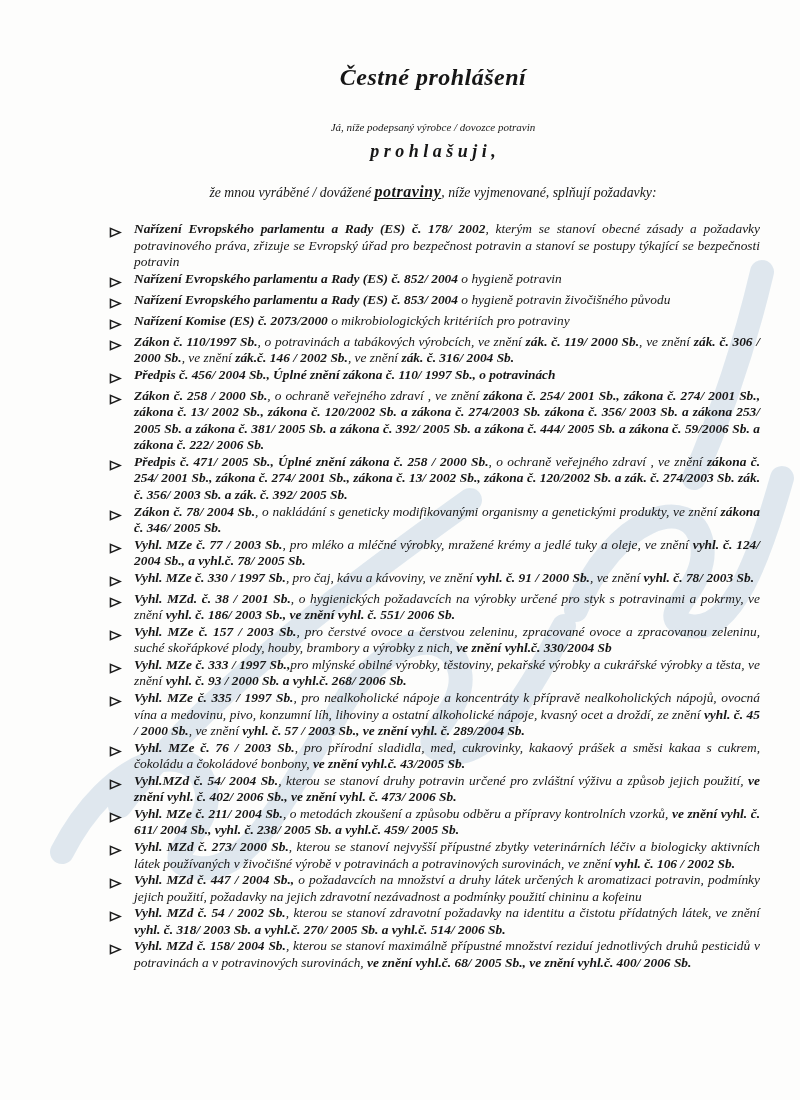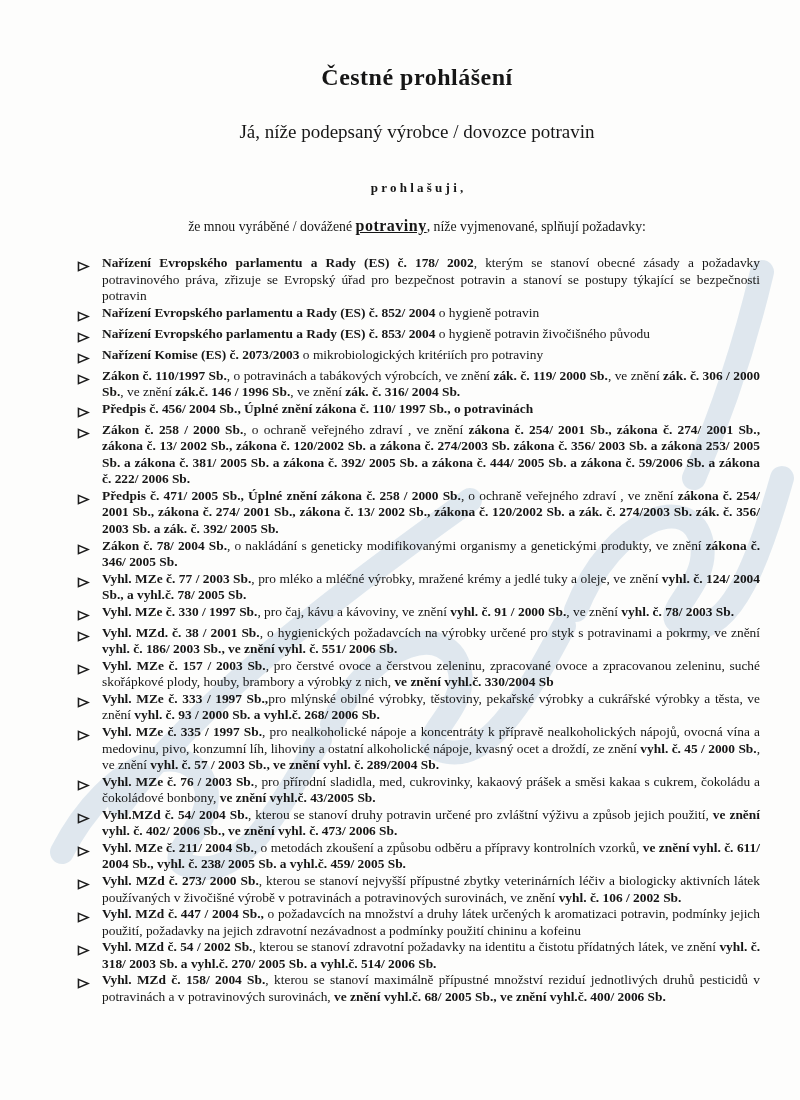--- a/index.html
+++ b/index.html
@@ -12,37 +12,38 @@
     position: relative;
     overflow: hidden;
   }
   .watermark {
     position: absolute; inset: 0;
     pointer-events: none;
     z-index: 0;
   }
   .page {
     position: relative; z-index: 1;
-    padding: 64px 40px 0 74px;
+    padding: 64px 40px 0 106px;
+    font-style: italic;
   }
   .doc-title {
     text-align: center;
     font-size: 24px;
     font-weight: bold;
     letter-spacing: 0.5px;
     margin-bottom: 30px;
   }
   .intro-line1 {
     text-align: center;
-    font-size: 19px;
-    margin-bottom: 37px;
+    font-size: 11px;
+    margin-bottom: 8px;
   }
   .intro-line2 {
     text-align: center;
-    font-size: 13px;
+    font-size: 18px;
     font-weight: bold;
     margin-bottom: 21px;
   }
   .intro-line3 {
     text-align: center;
     font-size: 13.8px;
     margin-bottom: 20px;
   }
   .intro-line3 .u {
     text-decoration: underline;
@@ -107,27 +108,27 @@
       <div class="reg-item">
         <span class="bullet"><svg width="13" height="11" viewBox="0 0 14 12">
             <path d="M1.5 1.5 L12 6 L1.5 10.5 Z" fill="none" stroke="#1d1d1d" stroke-width="1.7"></path>
           </svg></span>
         <p class="reg-text"><b>Nařízení Evropského parlamentu a Rady (ES) č. 853/ 2004</b><span> o hygieně potravin živočišného původu</span></p>
       </div>
       <div class="reg-item">
         <span class="bullet"><svg width="13" height="11" viewBox="0 0 14 12">
             <path d="M1.5 1.5 L12 6 L1.5 10.5 Z" fill="none" stroke="#1d1d1d" stroke-width="1.7"></path>
           </svg></span>
-        <p class="reg-text"><b>Nařízení Komise (ES) č. 2073/2003</b><span> o mikrobiologických kritériích pro potraviny</span></p>
-      </div>
-      <div class="reg-item">
-        <span class="bullet"><svg width="13" height="11" viewBox="0 0 14 12">
-            <path d="M1.5 1.5 L12 6 L1.5 10.5 Z" fill="none" stroke="#1d1d1d" stroke-width="1.7"></path>
-          </svg></span>
-        <p class="reg-text"><b>Zákon č. 110/1997 Sb.</b><span>, o potravinách a tabákových výrobcích, ve znění </span><b>zák. č. 119/ 2000 Sb.</b><span>, ve znění </span><b>zák. č. 306 / 2000 Sb.</b><span>, ve znění </span><b>zák.č. 146 / 1996 Sb.</b><span>, ve znění </span><b>zák. č. 316/ 2004 Sb.</b></p>
+        <p class="reg-text"><b>Nařízení Komise (ES) č. 2073/2000</b><span> o mikrobiologických kritériích pro potraviny</span></p>
+      </div>
+      <div class="reg-item">
+        <span class="bullet"><svg width="13" height="11" viewBox="0 0 14 12">
+            <path d="M1.5 1.5 L12 6 L1.5 10.5 Z" fill="none" stroke="#1d1d1d" stroke-width="1.7"></path>
+          </svg></span>
+        <p class="reg-text"><b>Zákon č. 110/1997 Sb.</b><span>, o potravinách a tabákových výrobcích, ve znění </span><b>zák. č. 119/ 2000 Sb.</b><span>, ve znění </span><b>zák. č. 306 / 2000 Sb.</b><span>, ve znění </span><b>zák.č. 146 / 2002 Sb.</b><span>, ve znění </span><b>zák. č. 316/ 2004 Sb.</b></p>
       </div>
       <div class="reg-item">
         <span class="bullet"><svg width="13" height="11" viewBox="0 0 14 12">
             <path d="M1.5 1.5 L12 6 L1.5 10.5 Z" fill="none" stroke="#1d1d1d" stroke-width="1.7"></path>
           </svg></span>
         <p class="reg-text"><b>Předpis č. 456/ 2004 Sb., Úplné znění zákona č. 110/ 1997 Sb., o potravinách</b></p>
       </div>
       <div class="reg-item">
         <span class="bullet"><svg width="13" height="11" viewBox="0 0 14 12">
             <path d="M1.5 1.5 L12 6 L1.5 10.5 Z" fill="none" stroke="#1d1d1d" stroke-width="1.7"></path>

